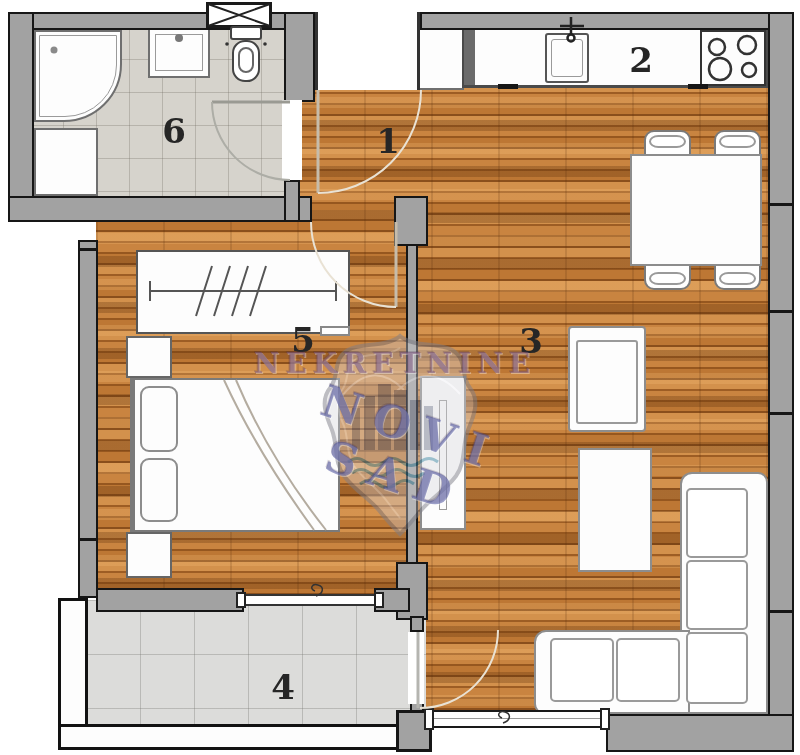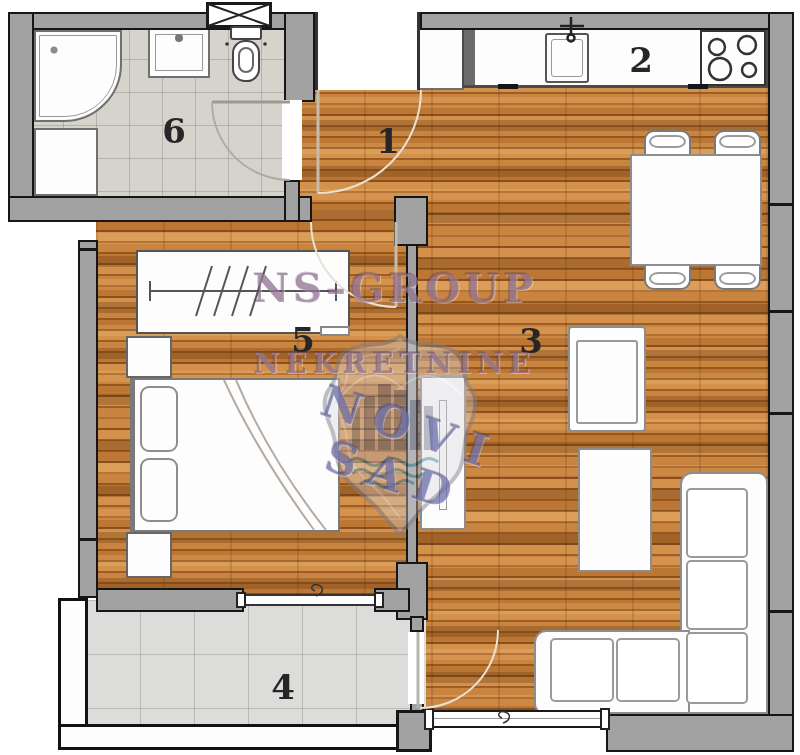--- a/index.html
+++ b/index.html
@@ -232,17 +232,16 @@
     </g>
   </svg>
 
   <div class="abs rlabel" style="left:388px;top:141px;">1</div>
   <div class="abs rlabel" style="left:641px;top:60px;">2</div>
   <div class="abs rlabel" style="left:531px;top:341px;">3</div>
   <div class="abs rlabel" style="left:283px;top:687px;">4</div>
   <div class="abs rlabel" style="left:303px;top:340px;">5</div>
   <div class="abs rlabel" style="left:174px;top:131px;">6</div>
 
-  <div class="abs wm wm1" style="left:395px;top:287px;transform:translate(-50%,-50%);width:460px;">NS–GROUP</div>
   <div class="abs wm wm2" style="left:395px;top:323px;transform:translate(-50%,-50%);width:460px;margin-top:40px;">NEKRETNINE</div>
   <div class="abs wm wm3" style="left:403px;top:452px;width:340px;">NOVI SAD</div>
 
 </div>
 
 </body></html>

